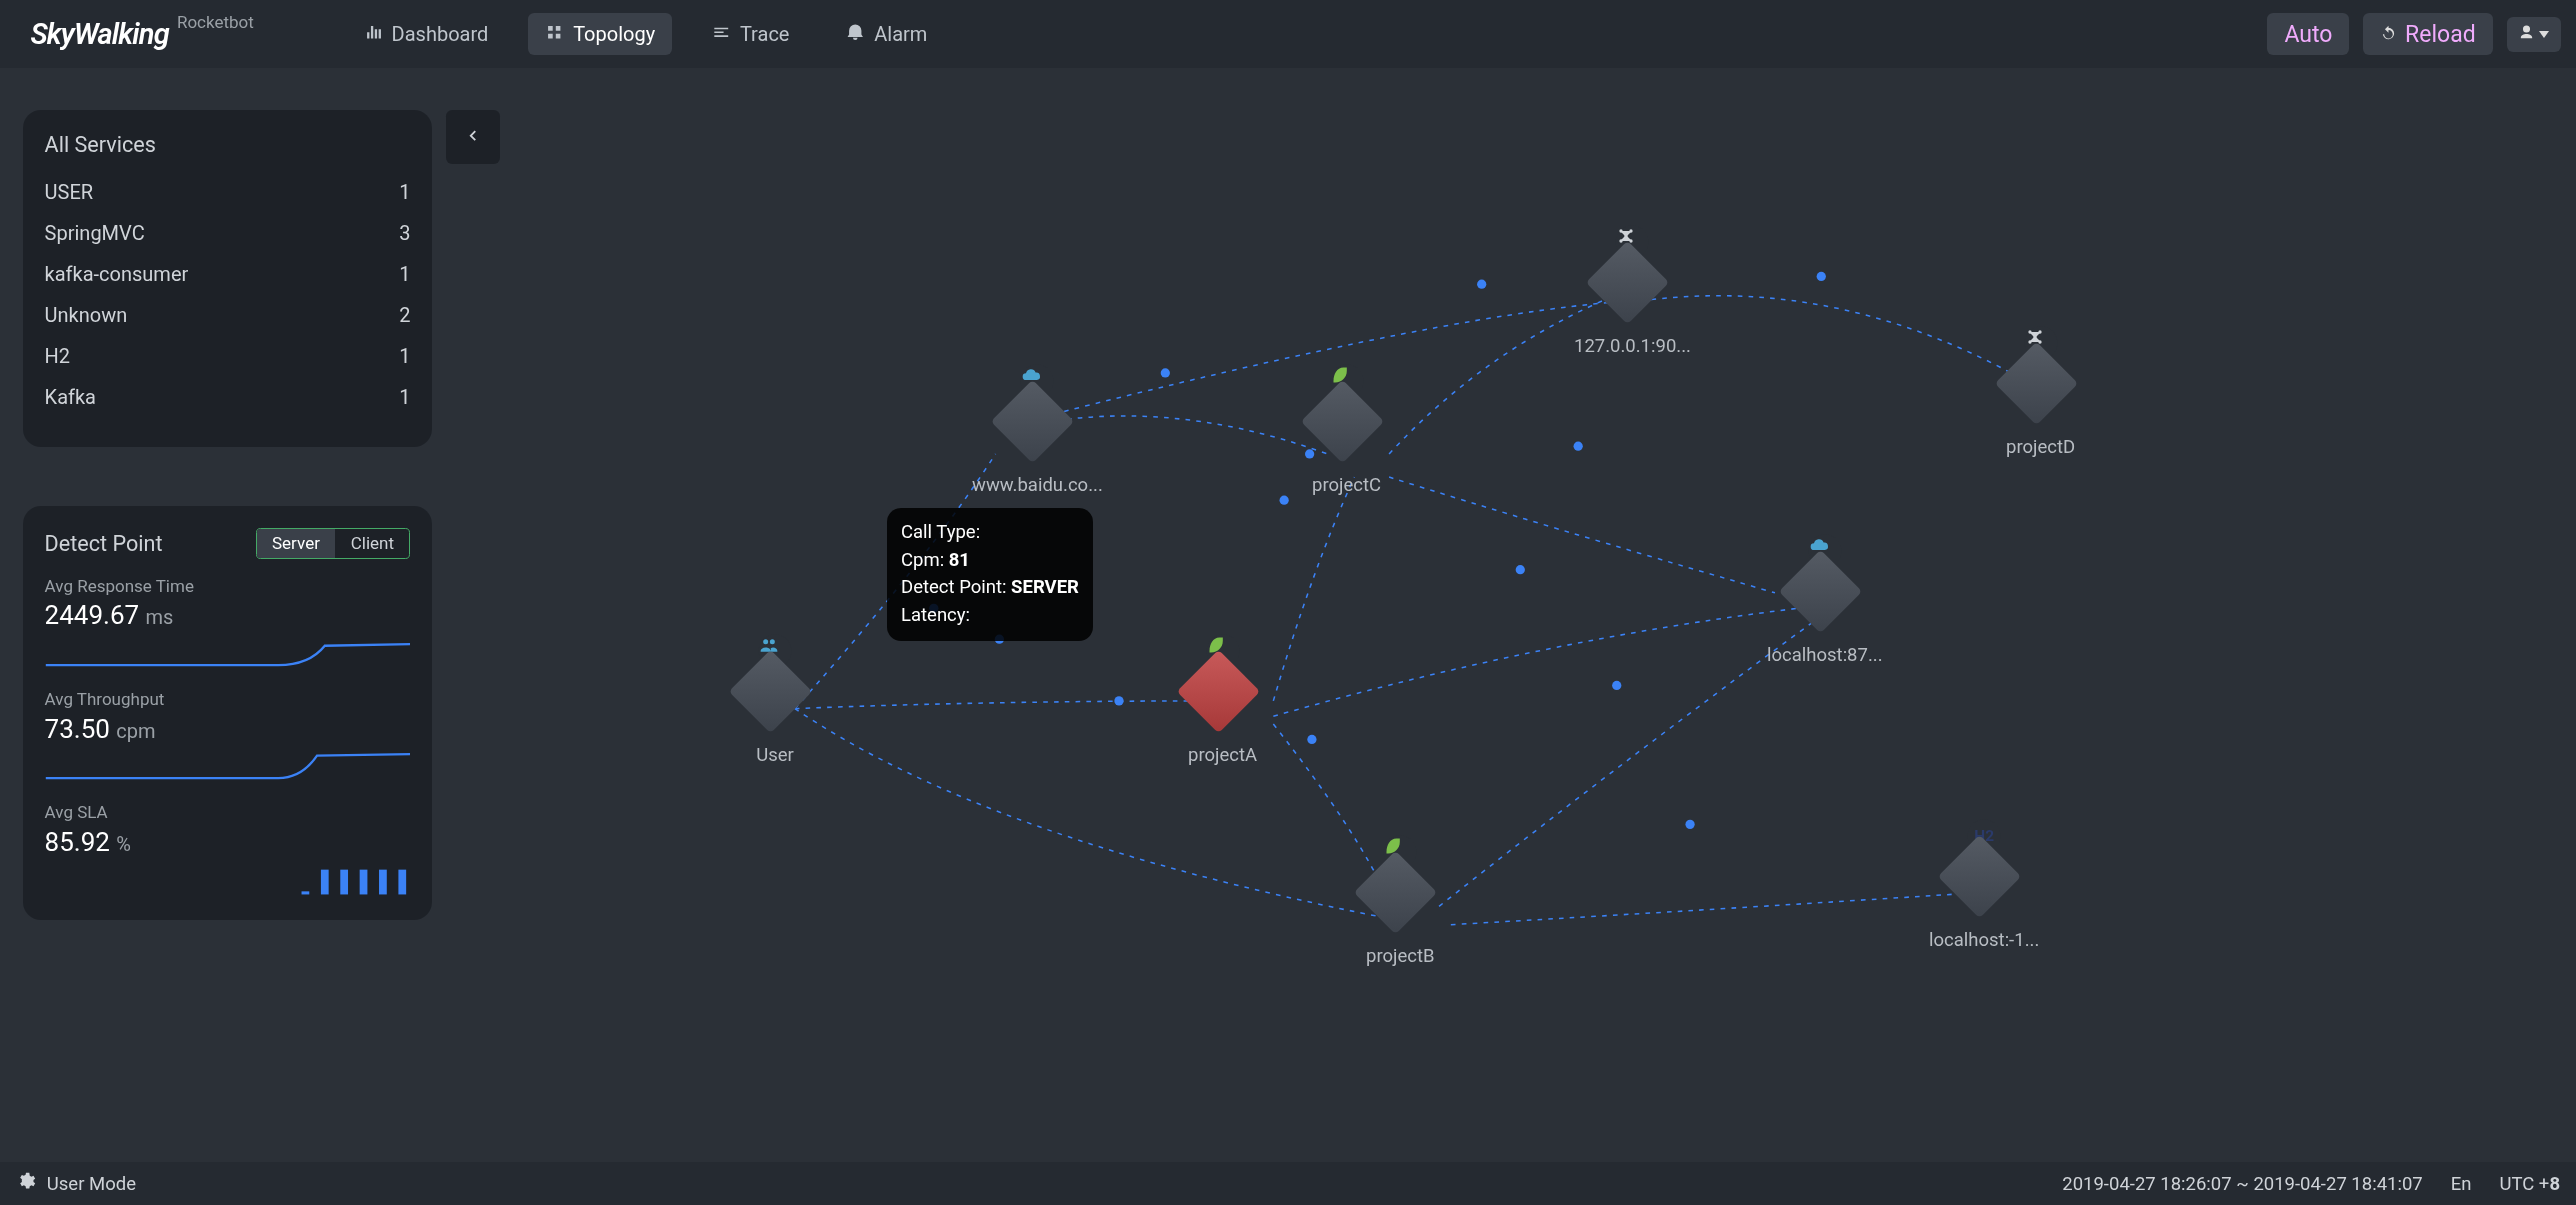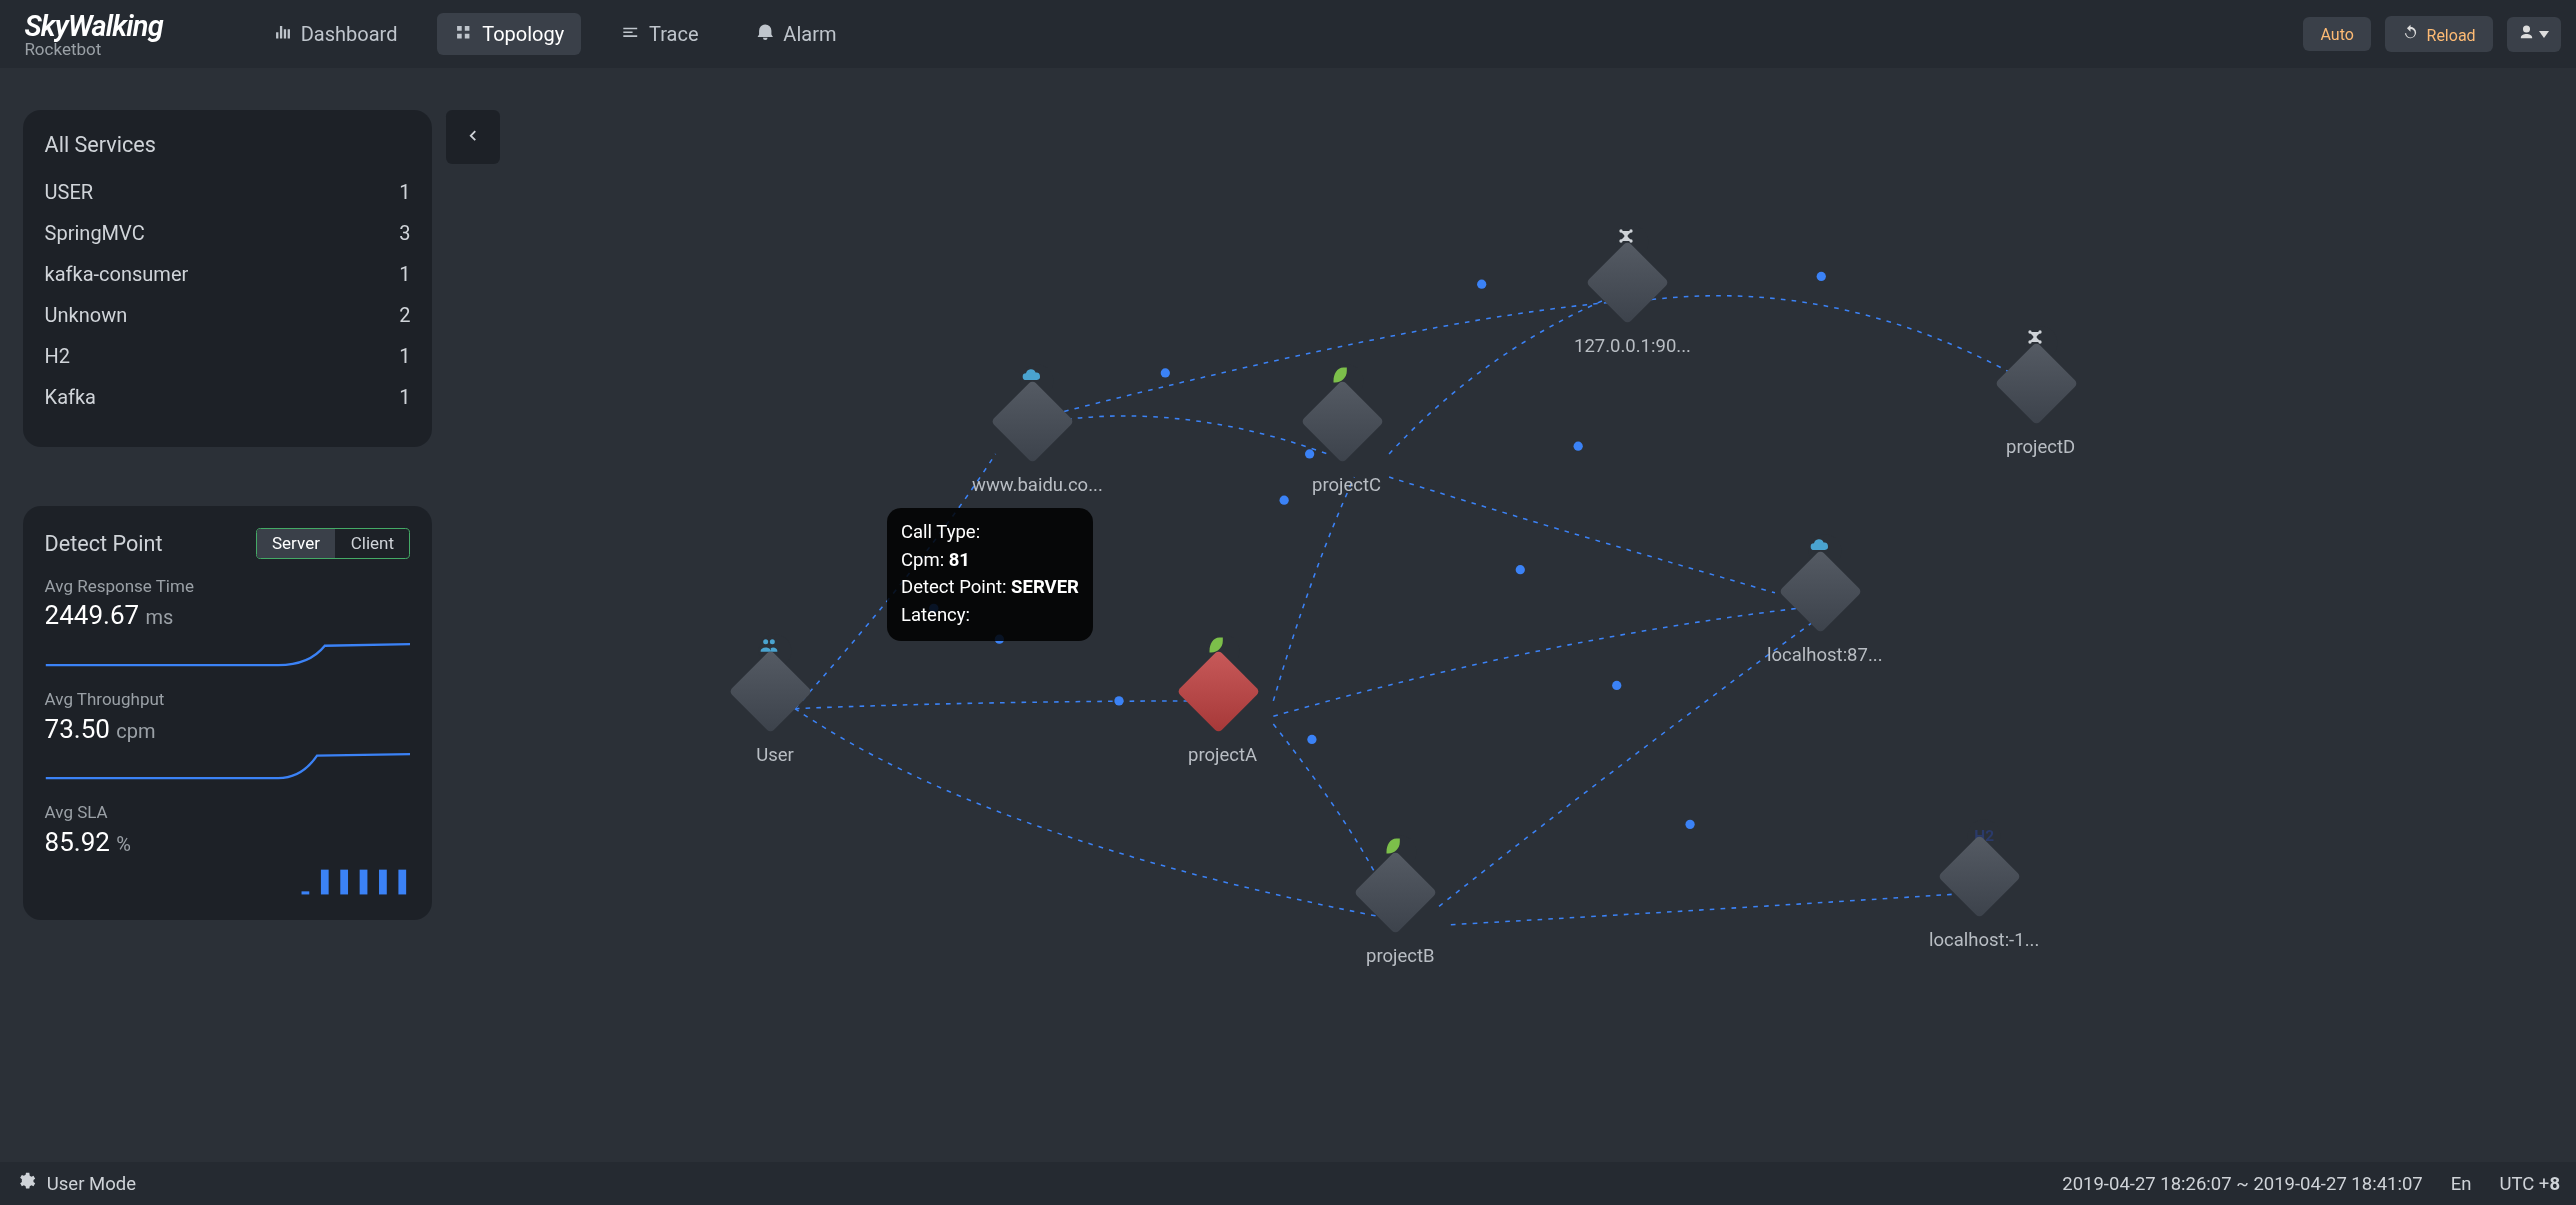--- a/index.html
+++ b/index.html
@@ -3,29 +3,29 @@
 <meta charset="utf-8">
 <style>
   *{box-sizing:border-box;margin:0;padding:0;font-family:-apple-system,BlinkMacSystemFont,"Segoe UI",Roboto,Helvetica,Arial,sans-serif;}
   body{background:#2b3037;color:#ddd;width:2576px;height:1205px;overflow:hidden;position:relative;}
 
   
   .topbar{height:68px;background:#252a31;display:flex;align-items:center;padding:0 15.4px;}
   .brand{display:flex;align-items:center;color:#fff;}
   .brand-logo{font-style:italic;font-weight:600;font-size:29px;letter-spacing:-0.8px;}
   .brand-sub{font-size:17px;color:#9aa0a6;margin-top:-4.6px;}
-  .brand-col{display:flex;flex-direction:column;margin-left:9px;}
+  .brand-col{display:flex;flex-direction:row;margin-left:15px;gap:8px;}
 
   .nav{display:flex;margin-left:93px;gap:23px;}
   .nav a{display:flex;align-items:center;gap:9.3px;color:#bfc5cc;text-decoration:none;font-size:20px;padding:9.3px 17px;border-radius:6.2px;}
   .nav a.active{background:#3a4049;color:#fff;}
   .nav a svg{width:18.5px;height:18.5px;fill:#bfc5cc;}
 
   .topbar-right{margin-left:auto;display:flex;align-items:center;gap:14px;}
-  .chip{background:#3a4049;color:#fdba74;font-size:16px;padding:7.7px 17px;border-radius:6.2px;display:flex;align-items:flex-end;gap:7.7px;}
+  .chip{background:#3a4049;color:#f0abfc;font-size:23px;padding:7.7px 17px;border-radius:6.2px;display:flex;align-items:flex-start;gap:7.7px;}
   .chip svg{width:17px;height:17px;fill:#ddd;}
   .user-menu{width:54px;height:35px;background:#3a4049;border-radius:6.2px;display:flex;align-items:center;justify-content:center;gap:4.6px;}
   .user-menu svg{width:17px;height:17px;fill:#ddd;}
   .caret-down{width:0;height:0;border-left:5.4px solid transparent;border-right:5.4px solid transparent;border-top:7px solid #ddd;}
 
   
   .main{position:absolute;top:68px;bottom:43px;left:0;right:0;}
 
   
   .panel{position:absolute;left:23px;background:rgba(18,22,28,.55);border-radius:18px;padding:21.6px;width:409px;}

